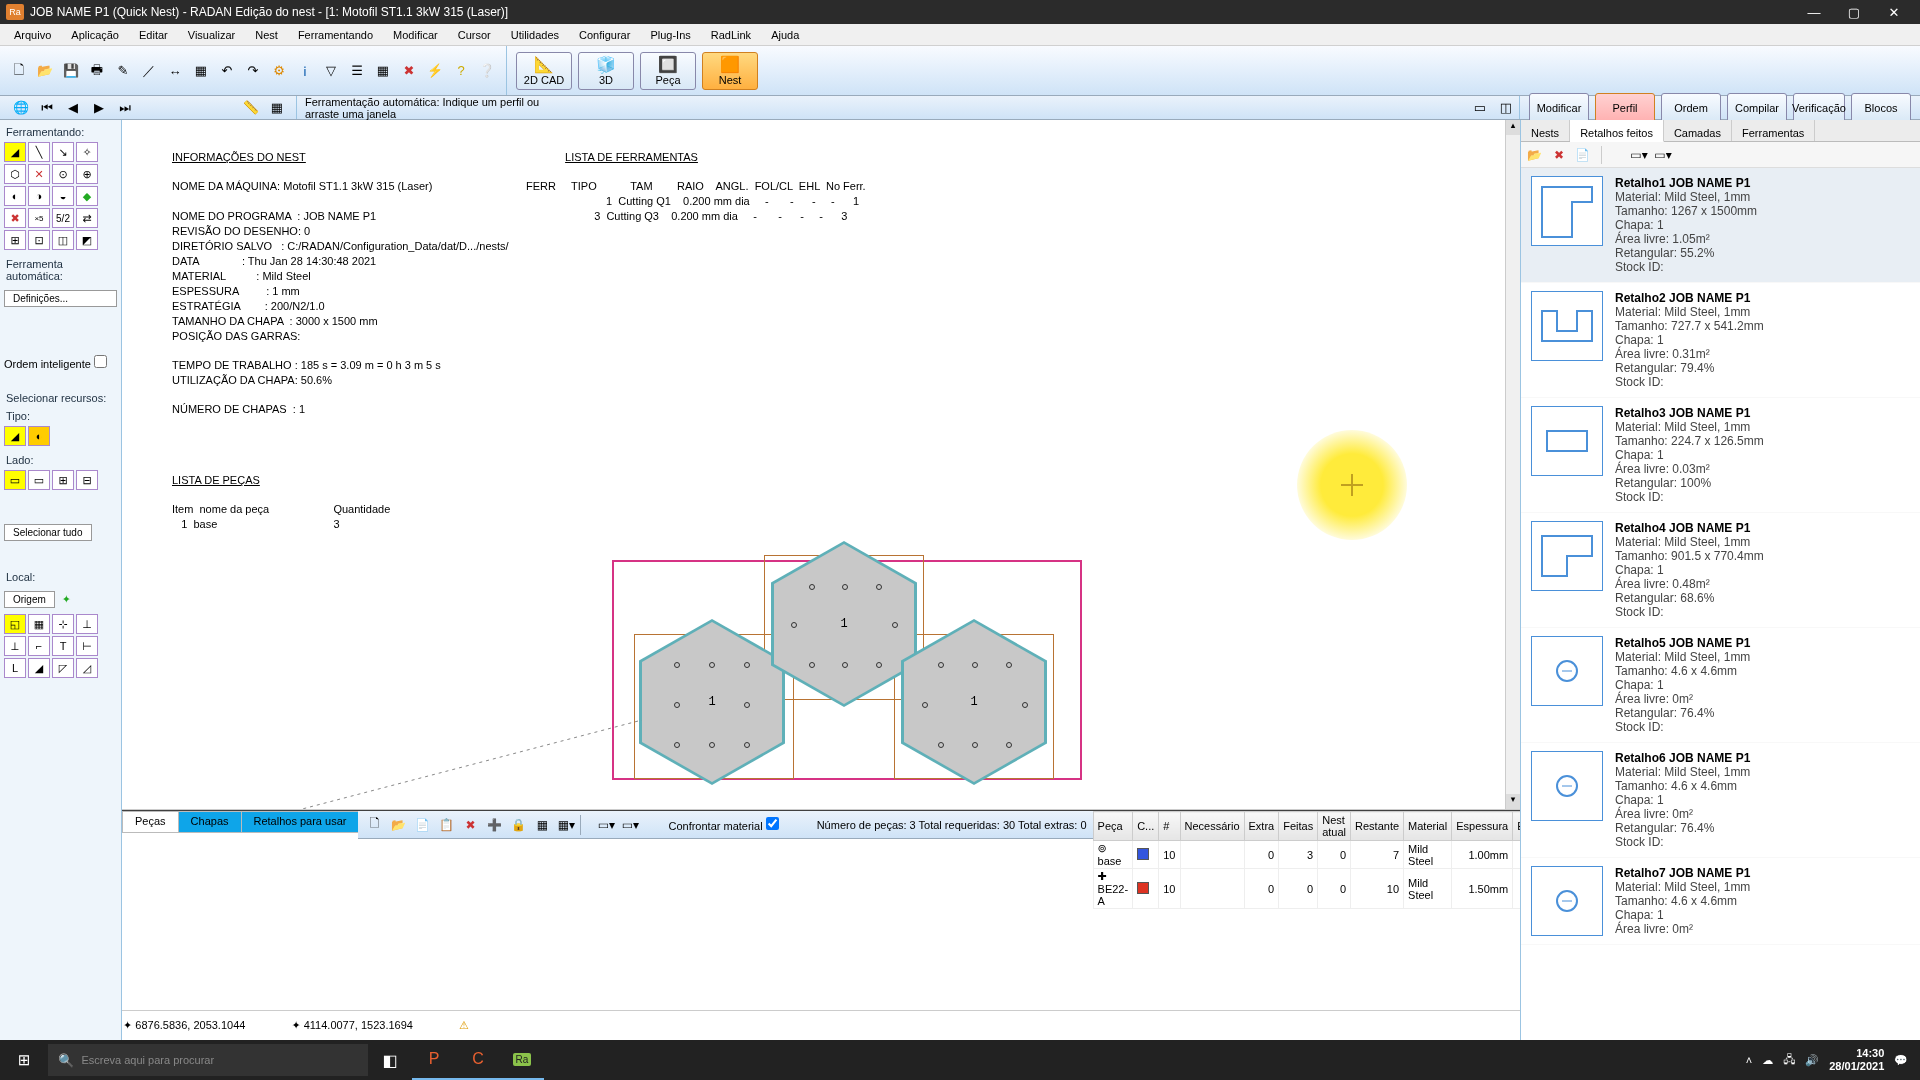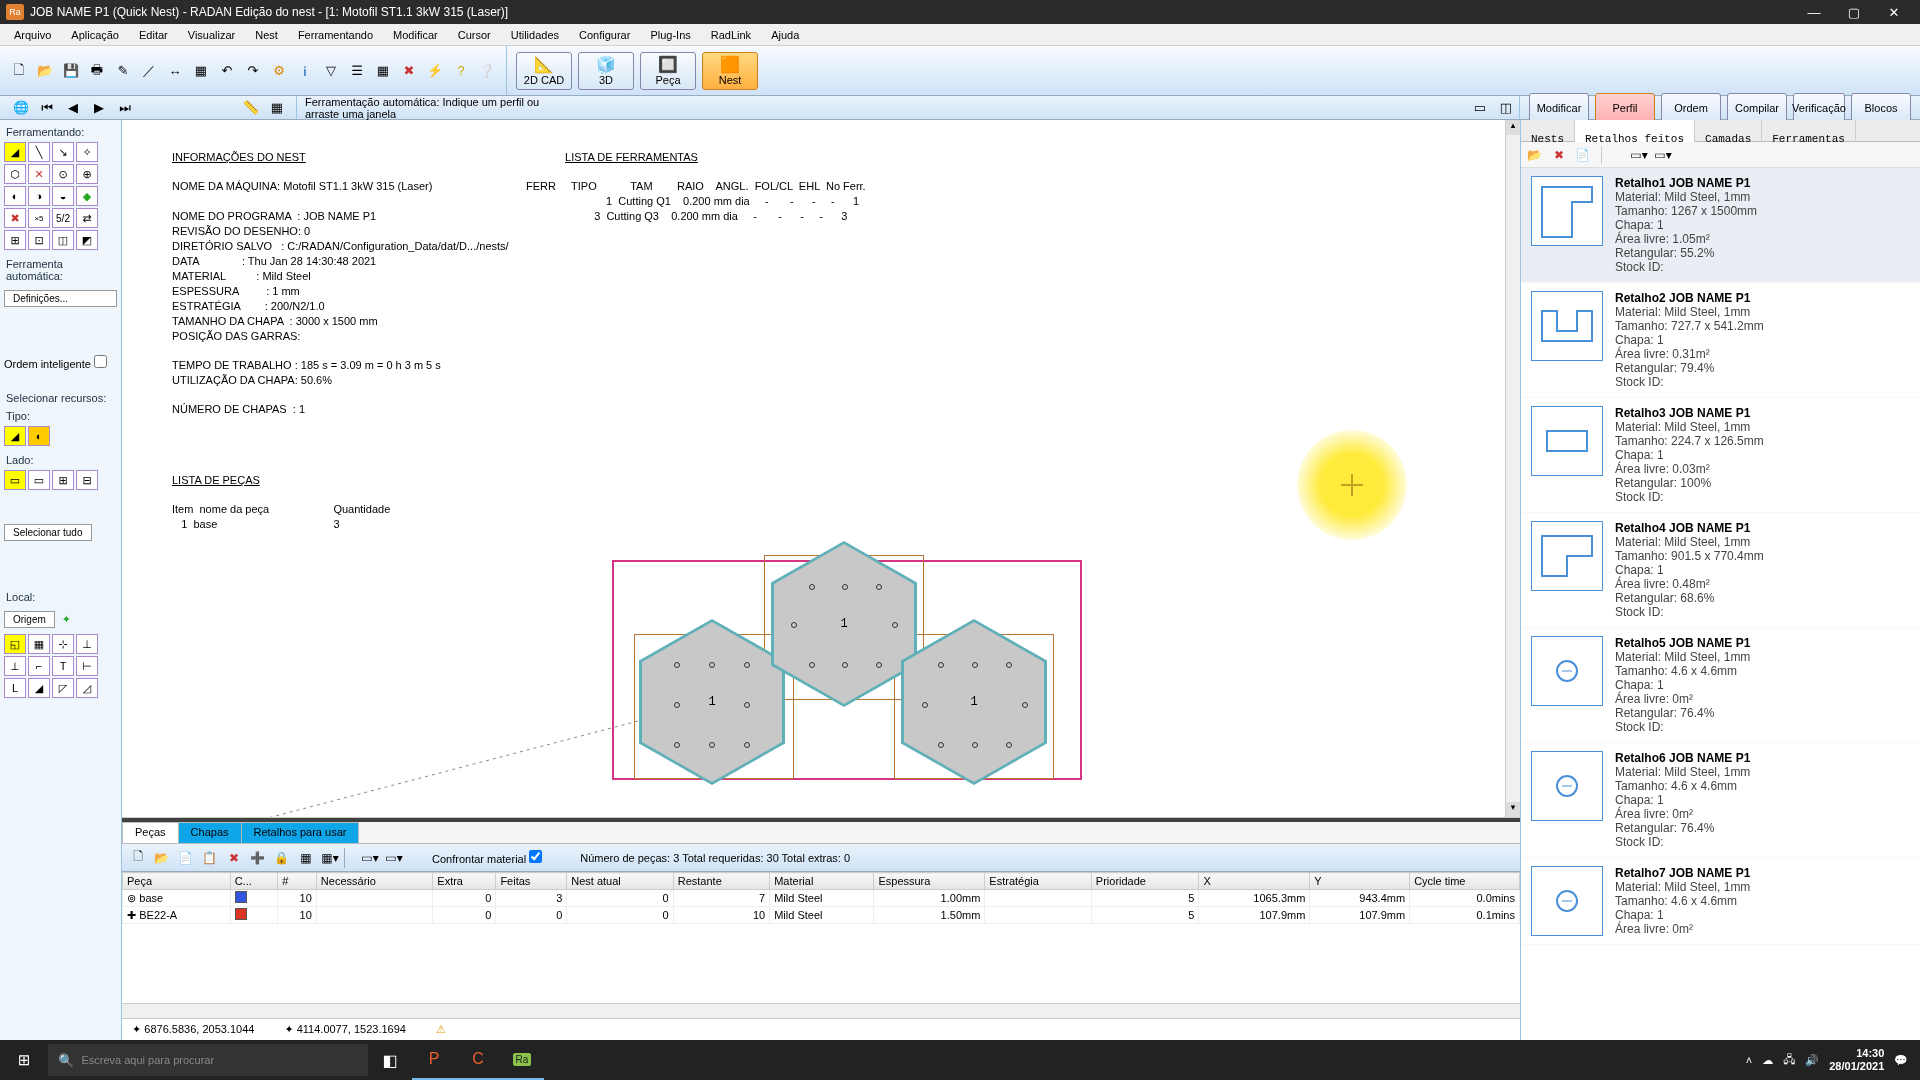--- a/index.html
+++ b/index.html
@@ -45,49 +45,49 @@
 .pt { position:absolute; width:6px; height:6px; border:1px solid #333; border-radius:50%; }
 .rect { position:absolute; border:1px solid #b87333; }
 .scrollv { position:absolute; right:0; top:0; bottom:0; width:15px; background:#f0f0f0; border-left:1px solid #ccc; display:flex; flex-direction:column; }
 .scrollv .sbtn { height:15px; background:#ddd; font-size:9px; text-align:center; }
 .highlight { position:absolute; width:110px; height:110px; border-radius:50%; background:radial-gradient(circle,#ffeb3b 40%,rgba(255,235,59,0.2) 70%,transparent 75%); }
 .highlight::before,.highlight::after { content:""; position:absolute; background:#c0a020; top:50%; left:50%; }
 .highlight::before { width:22px; height:2px; transform:translate(-50%,-50%); }
 .highlight::after { width:2px; height:22px; transform:translate(-50%,-50%); }
 
 
-.bottom { height:200px; border-top:4px solid #404040; display:flex; flex-direction:column; }
+.bottom { height:200px; border-top:1px solid #404040; display:flex; flex-direction:row; }
 .btabs { height:22px; display:flex; border-bottom:1px solid #bbb; background:#f5f5f5;}
 .btabs span { padding:3px 12px; border:1px solid #bbb; border-bottom:none; margin-right:-1px; background:#0ea5e9; }
 .btabs span.act { background:#fff; }
 .btoolbar { height:28px; background:linear-gradient(#eaf2fb,#cfe3f7); display:flex; align-items:center; padding:0 6px; gap:4px; border-bottom:1px solid #9ab;}
 .btb { width:20px; height:20px; border:1px solid transparent; display:flex; align-items:center; justify-content:center; font-size:12px;}
 .grid { flex:1; overflow:auto; }
 .grid table { width:100%; border-collapse:collapse; }
 .grid th { background:linear-gradient(#f8f8f8,#e5e5e5); border:1px solid #ccc; padding:2px 4px; text-align:left; font-weight:normal; font-size:11px;}
 .grid td { border:1px solid #eee; padding:1px 4px; font-size:11px; }
 .grid td.r { text-align:right; }
 .cswatch { width:12px; height:12px; display:inline-block; border:1px solid #555;}
 .scrollh { height:15px; background:#f0f0f0; border-top:1px solid #ccc; }
 
 
 .rightpanel { width:400px; border-left:1px solid #9bc4e2; background:#fff; display:flex; flex-direction:column;}
 .rtabs { height:22px; display:flex; background:#ececec; border-bottom:1px solid #bbb;}
-.rtabs span { padding:13px 10px; border-right:1px solid #ccc; font-size:11px;font-family:Liberation Mono, monospace;}
+.rtabs span { padding:7px 10px; border-right:1px solid #ccc; font-size:11px;}
 .rtabs span.act { background:#fff; border-bottom:1px solid #fff; margin-bottom:-1px;}
 .rtb { height:26px; display:flex; align-items:center; padding:0 4px; gap:4px; border-bottom:1px solid #ddd; background:#f6f6f6;}
 .retlist { flex:1; overflow:auto; }
 .retitem { display:flex; padding:8px 10px; gap:12px; border-bottom:1px solid #f8f8f8;}
 .retitem.sel { background:#e8eef4; }
 .retthumb { width:72px; height:70px; border:1px solid #4a90d9; display:flex; align-items:center; justify-content:center; background:#fff; position:relative;}
 .retinfo div { font-size:12px; color:#444; line-height:14px;}
 .retinfo .rn { font-weight:bold; color:#000; }
 
 
-.innerstatus { height:22px; border-top:1px solid #ccc; background:#fff; display:flex; align-items:center; padding:0 10px; gap:30px; font-size:11px;}
+.innerstatus { height:30px; border-top:1px solid #ccc; background:#fff; display:flex; align-items:center; padding:0 1px; gap:46px; font-size:11px;}
 .taskbar { position:absolute; left:0; right:0; bottom:0; height:40px; background:#222; display:flex; align-items:center; color:#fff; }
 .taskbar .start { width:48px; height:40px; display:flex; align-items:center; justify-content:center; font-size:15px;}
 .taskbar .search { flex:0 0 320px; height:32px; background:#333; display:flex; align-items:center; padding:0 10px; color:#888; font-size:13px;}
 .taskbar .ticon { width:44px; height:40px; display:flex; align-items:center; justify-content:center; font-size:16px;}
 .taskbar .ticon.active { border-bottom:2px solid #76b9ed; }
 .taskbar .tray { margin-left:auto; display:flex; align-items:center; gap:10px; padding:0 12px; font-size:11px;}
 .clock { text-align:right; line-height:13px; font-size:11px;font-weight:bold;}
 
 svg { display:block; }
 </style>
@@ -239,21 +239,21 @@
         </div>
       <div class="lp-head">Lado:</div>
       <div class="lp-grid">
           <div class="lp" style="background:#ff0">▭</div>
           <div class="lp">▭</div>
           <div class="lp">⊞</div>
           <div class="lp">⊟</div>
         </div>
       <div style="margin-top:30px"><span class="lp-btn">Selecionar tudo</span></div>
     </div>
-    <div class="lp-sec" style="margin-top:48px">
+    <div class="lp-sec" style="margin-top:28px">
       <div class="lp-head">Local:</div>
       <span class="lp-btn">Origem</span>
       <span class="lp" style="display:inline-flex;width:20px;color:#2a2;margin-left:4px">✦</span>
       <div class="lp-grid" style="margin-top:6px">
         <div class="lp" style="background:#ff0">◱</div>
         <div class="lp">▦</div>
         <div class="lp">⊹</div>
         <div class="lp">⊥</div>
         <div class="lp">⟂</div>
         <div class="lp">⌐</div>

